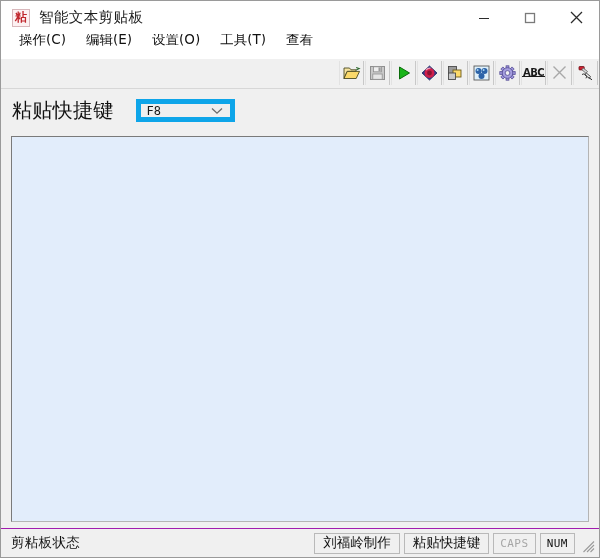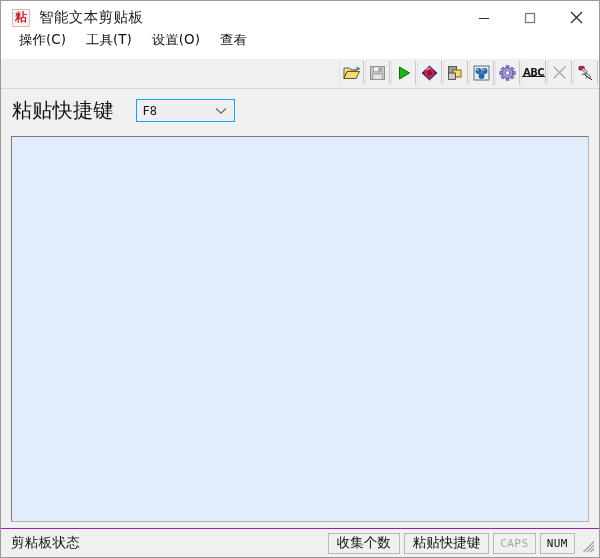--- a/index.html
+++ b/index.html
@@ -165,21 +165,21 @@
     font-size: 20px;
     color: #111111;
     font-family: Liberation Sans, sans-serif;
     margin-right: 22px;
     letter-spacing: 0.3px;
   }
   .combo {
     width: 99px;
     height: 23px;
     background: #efefef;
-    border: 1px solid #0ea5e9;
+    border: 5px solid #0ea5e9;
     box-sizing: border-box;
     display: flex;
     align-items: center;
     position: relative;
   }
   .combo .value {
     font-family: "DejaVu Sans Mono", "Liberation Mono", monospace;
     font-size: 12px;
     color: #1a1a1a;
     padding-left: 6px;
@@ -287,22 +287,23 @@
       <div class="win-btn close">
         <svg width="13" height="13" viewBox="0 0 13 13">
           <path d="M1 1 L12 12 M12 1 L1 12" stroke="#2b2b2b" stroke-width="1.25" fill="none"></path>
         </svg>
       </div>
     </div>
   </div>
 
   <div class="menubar">
     <div class="menu-item">操作(C)</div>
+    <div class="menu-item">编辑(E)</div>
+    <div class="menu-item">设置(O)</div>
     <div class="menu-item">工具(T)</div>
-    <div class="menu-item">设置(O)</div>
     <div class="menu-item">查看</div>
   </div>
 
   <div class="toolbar">
 
     <div class="tb-btn">
       <svg width="18" height="16" viewBox="0 0 18 16">
         <path d="M1 13.5 L1 3 L6.5 3 L8 4.8 L13 4.8 L13 6.4 L4.2 6.4 L1 13.5 Z" fill="#f6e3a0" stroke="#4a4a22" stroke-width="0.9" stroke-linejoin="round"></path>
         <path d="M4.2 6.4 L16.5 6.4 L13.2 13.5 L1 13.5 Z" fill="#fbd96a" stroke="#4a4a22" stroke-width="0.9" stroke-linejoin="round"></path>
         <path d="M13.2 2.4 L16.2 3.6 L13.2 4.9" fill="none" stroke="#2f6b2f" stroke-width="1.1"></path>
@@ -403,21 +404,21 @@
       </span>
     </div>
   </div>
 
   <div class="content-wrap">
     <div class="content-panel"></div>
   </div>
 
   <div class="statusbar">
     <div class="status-main">剪粘板状态</div>
-    <div class="status-panel">收集个数</div>
+    <div class="status-panel">刘福岭制作</div>
     <div class="status-panel">粘贴快捷键</div>
     <div class="status-panel small dim">CAPS</div>
     <div class="status-panel small">NUM</div>
     <div class="grip">
       <svg width="14" height="14" viewBox="0 0 14 14">
         <g stroke="#9a9a9a" stroke-width="1.1">
           <path d="M13 6 L6 13"></path>
           <path d="M13 9.5 L9.5 13"></path>
           <path d="M13 2.5 L2.5 13"></path>
         </g>

